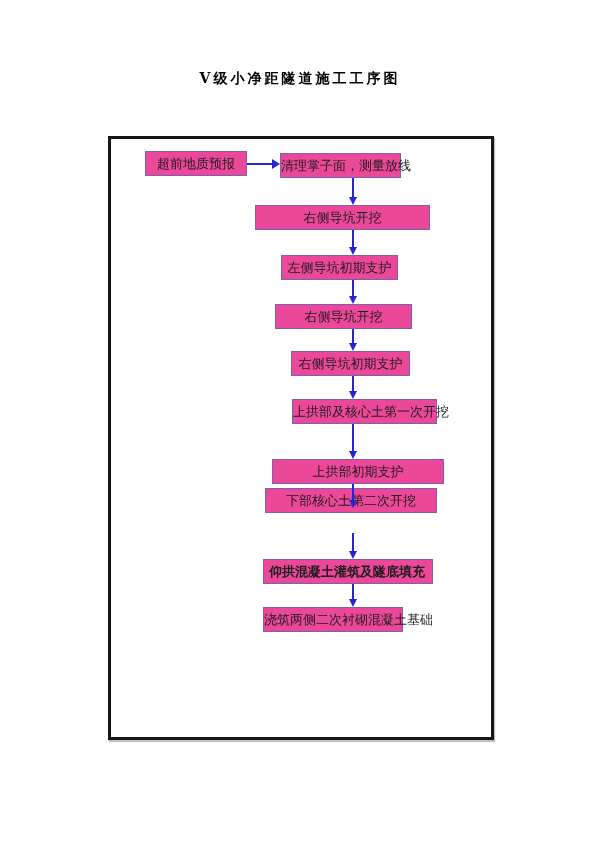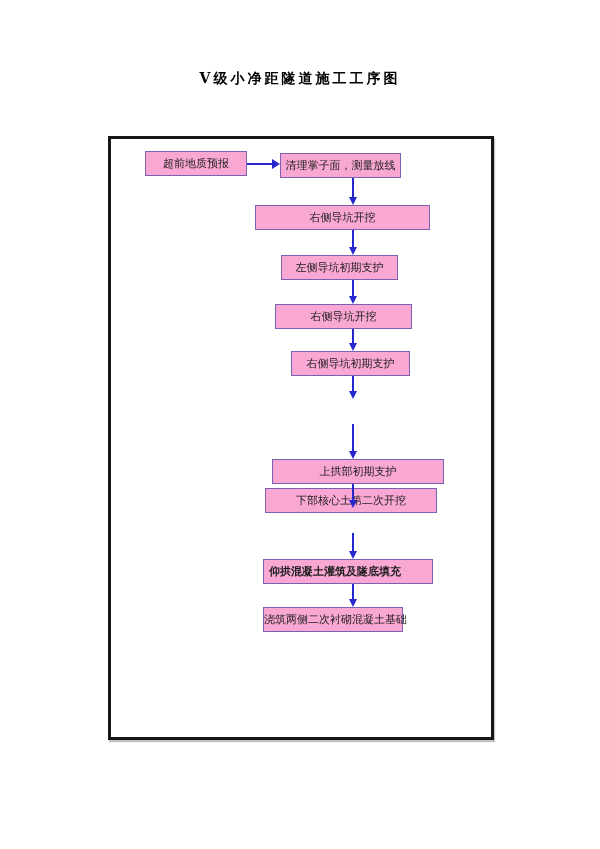--- a/index.html
+++ b/index.html
@@ -28,23 +28,23 @@
     top: 136px;
     width: 380px;
     height: 598px;
     border: 3px solid #161616;
     background: #ffffff;
     box-shadow: 1px 2px 1px rgba(120,120,120,0.45);
   }
   .node {
     position: absolute;
     box-sizing: border-box;
-    background: #f9a8d4;
+    background: #ec4899;
     border: 1px solid #7d5fb4;
-    font-size: 11px;
+    font-size: 13px;
     line-height: 23px;
     height: 25px;
     text-align: center;
     color: #1b1b1b;
     white-space: nowrap;
   }
   .node.left-align { text-align: left; padding-left: 5px; font-weight: bold; }
   .n1  { left: 145px; top: 151px; width: 102px; }
   .n2  { left: 280px; top: 153px; width: 121px; }
   .n3  { left: 255px; top: 205px; width: 175px; }
@@ -107,20 +107,21 @@
   <div class="title">Ⅴ级小净距隧道施工工序图</div>
 
   <div class="frame"></div>
 
   <div class="node n1">超前地质预报</div>
   <div class="node n2">清理掌子面，测量放线</div>
   <div class="node n3">右侧导坑开挖</div>
   <div class="node n4">左侧导坑初期支护</div>
   <div class="node n5">右侧导坑开挖</div>
   <div class="node n6">右侧导坑初期支护</div>
+  <div class="node n7">上拱部及核心土第一次开挖</div>
   <div class="node n8">上拱部初期支护</div>
   <div class="node n9">下部核心土第二次开挖</div>
   <div class="node n10 left-align">仰拱混凝土灌筑及隧底填充</div>
   <div class="node n11">浇筑两侧二次衬砌混凝土基础</div>
 
   <div class="hline"></div>
   <div class="ah-right"></div>
 
   <div class="vline a2"></div>
   <div class="ah-down a2h"></div>

